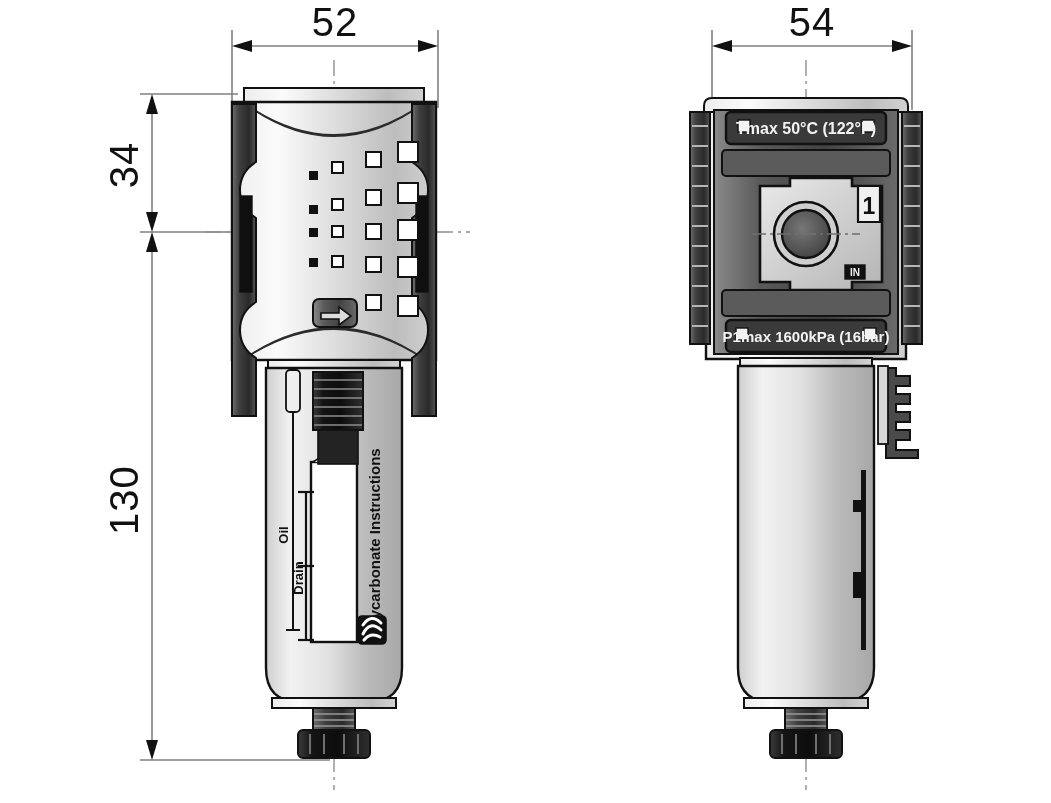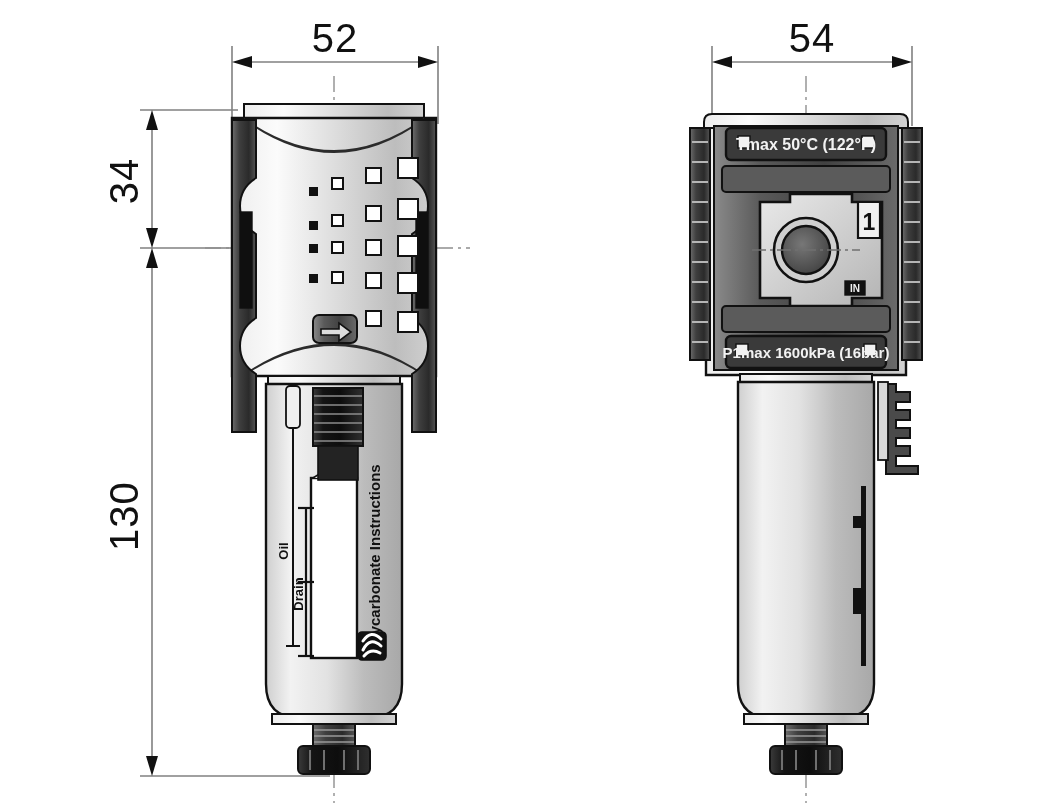--- a/index.html
+++ b/index.html
@@ -1,18 +1,18 @@
 <!DOCTYPE html>
 <html><head>
 <meta charset="utf-8">
 <style>
   html,body{margin:0;padding:0;background:#ffffff;}
   body{width:1051px;height:803px;position:relative;overflow:hidden;
        font-family:"Liberation Sans", sans-serif;color:#111;}
-  .stage{position:absolute;left:0;top:16px;width:1051px;height:568px;}
+  .stage{position:absolute;left:0;top:0;width:1051px;height:568px;}
   svg{display:block;}
   .dimtxt{font-family:"Liberation Sans", sans-serif;font-size:40px;fill:#111;letter-spacing:1px;}
   .plate{font-family:"Liberation Sans", sans-serif;font-weight:bold;fill:#f2f2f2;}
   .bowltxt{font-family:"Liberation Sans", sans-serif;font-weight:bold;fill:#111;}
 </style>
 </head>
 <body>
 
 <div class="stage">
 <svg width="1051" height="803" viewBox="0 0 1051 803" xmlns="http://www.w3.org/2000/svg">

